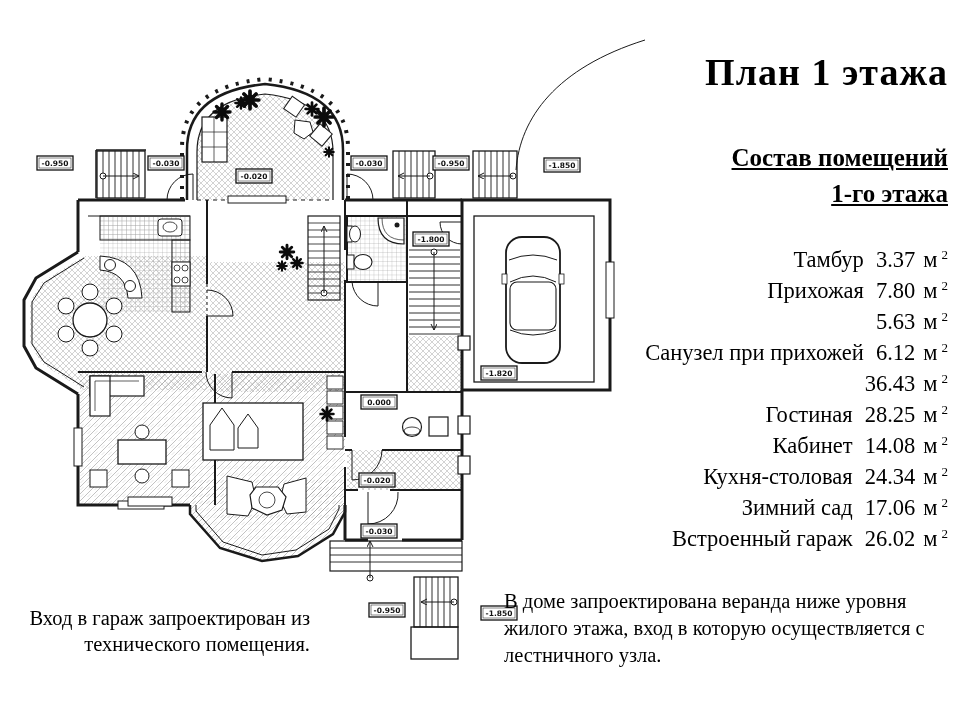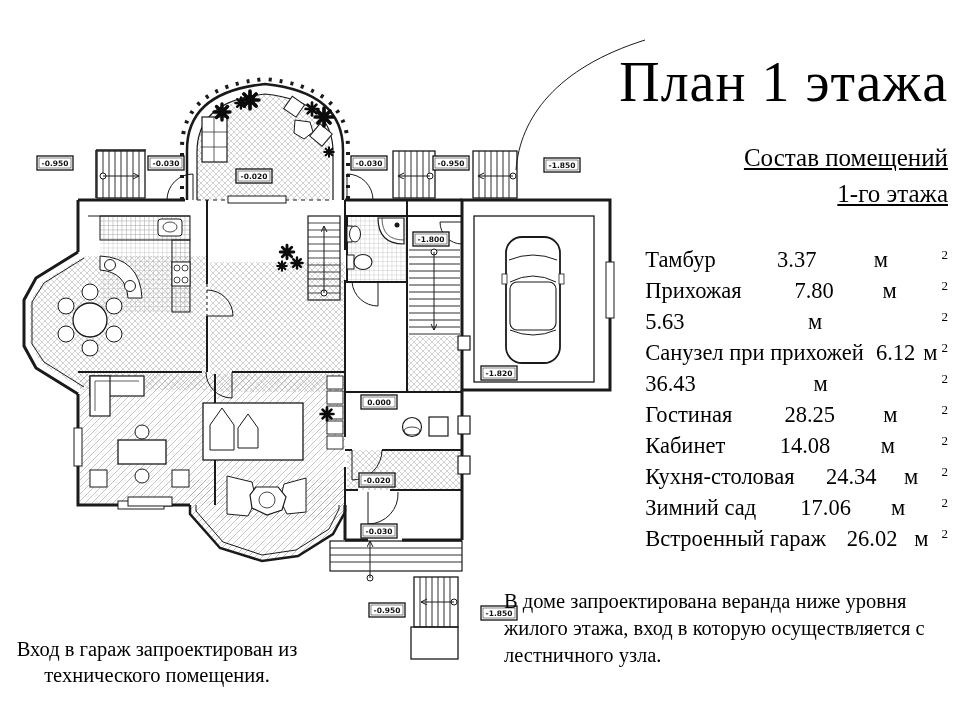--- a/index.html
+++ b/index.html
@@ -1,33 +1,33 @@
 <!DOCTYPE html>
 <html><head>
 <meta charset="utf-8">
 <style>
   html,body{margin:0;padding:0;}
   .page{position:relative;width:960px;height:720px;background:#ffffff;overflow:hidden;
         font-family:"Liberation Serif", serif;color:#000;}
   svg{position:absolute;left:0;top:0;}
-  .page-title{position:absolute;top:50px;right:12px;margin:0;font-size:56px;font-weight:normal;
+  .page-title{position:absolute;top:50px;right:12px;margin:0;font-size:38px;font-weight:bold;
         letter-spacing:1px;white-space:nowrap;}
-  .subtitle{position:absolute;right:12px;font-size:25px;font-weight:normal;text-decoration:underline;
+  .subtitle{position:absolute;right:12px;font-size:25px;font-weight:bold;text-decoration:underline;
         white-space:nowrap;}
   .sub1{top:144px;} .sub2{top:180px;}
   .room-list{position:absolute;top:247px;right:12px;}
-  .room-row{display:flex;justify-content:space-between;align-items:baseline;height:31px;
+  .room-row{display:flex;justify-content:flex-end;align-items:baseline;height:31px;
         font-size:22.5px;white-space:nowrap;}
   .room-row .rn{margin-right:12px;}
   .room-row .ru{margin-left:8px;}
   .room-row .rs{font-size:13px;position:relative;top:-8px;margin-left:4px;}
   .note-right{position:absolute;top:588px;right:8px;width:448px;font-size:20.5px;line-height:27px;
         text-align:left;}
-  .note-left{position:absolute;top:636px;left:4px;width:306px;font-size:20.5px;line-height:26px;
-        text-align:center;}
+  .note-left{position:absolute;top:605px;left:4px;width:306px;font-size:20.5px;line-height:26px;
+        text-align:right;}
 </style>
 </head>
 <body>
 
 <div class="page">
 
   <svg width="660" height="720" viewBox="0 0 660 720">
     <defs>
       <pattern id="hx" width="6" height="6" patternUnits="userSpaceOnUse">
         <path d="M0,6 L6,0 M0,0 L6,6" stroke="#b5b5b5" stroke-width="0.6"></path>

